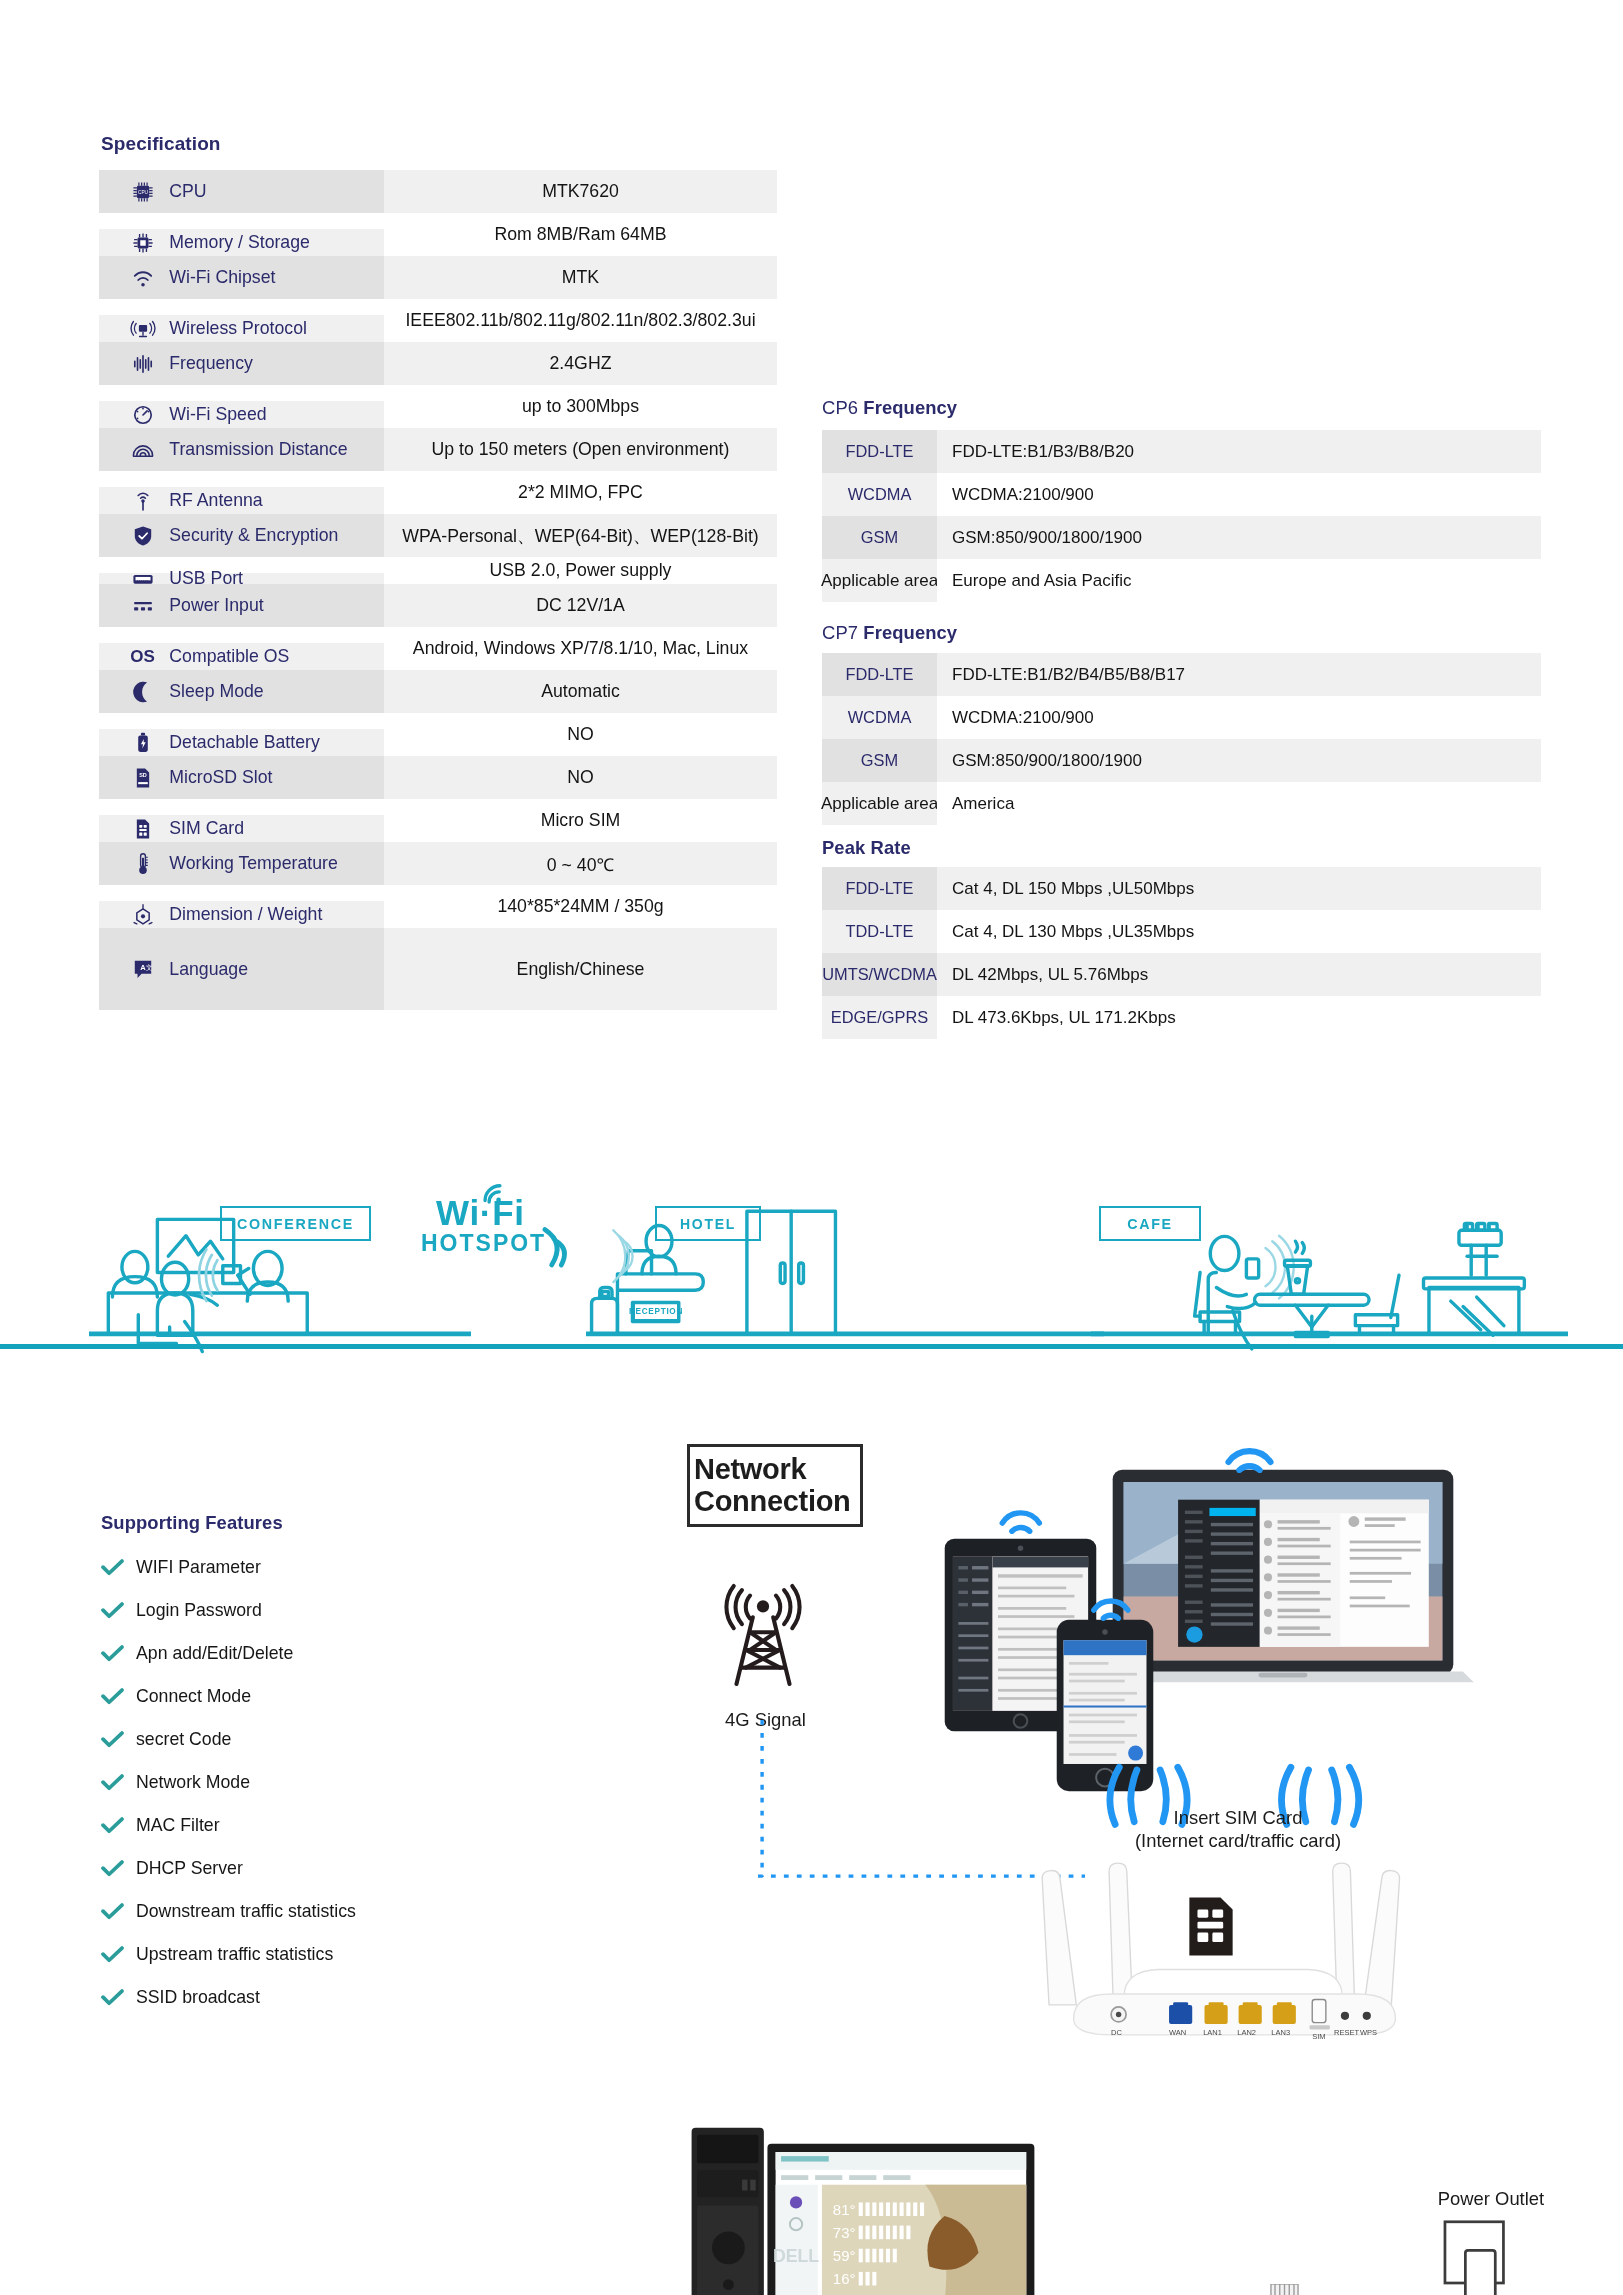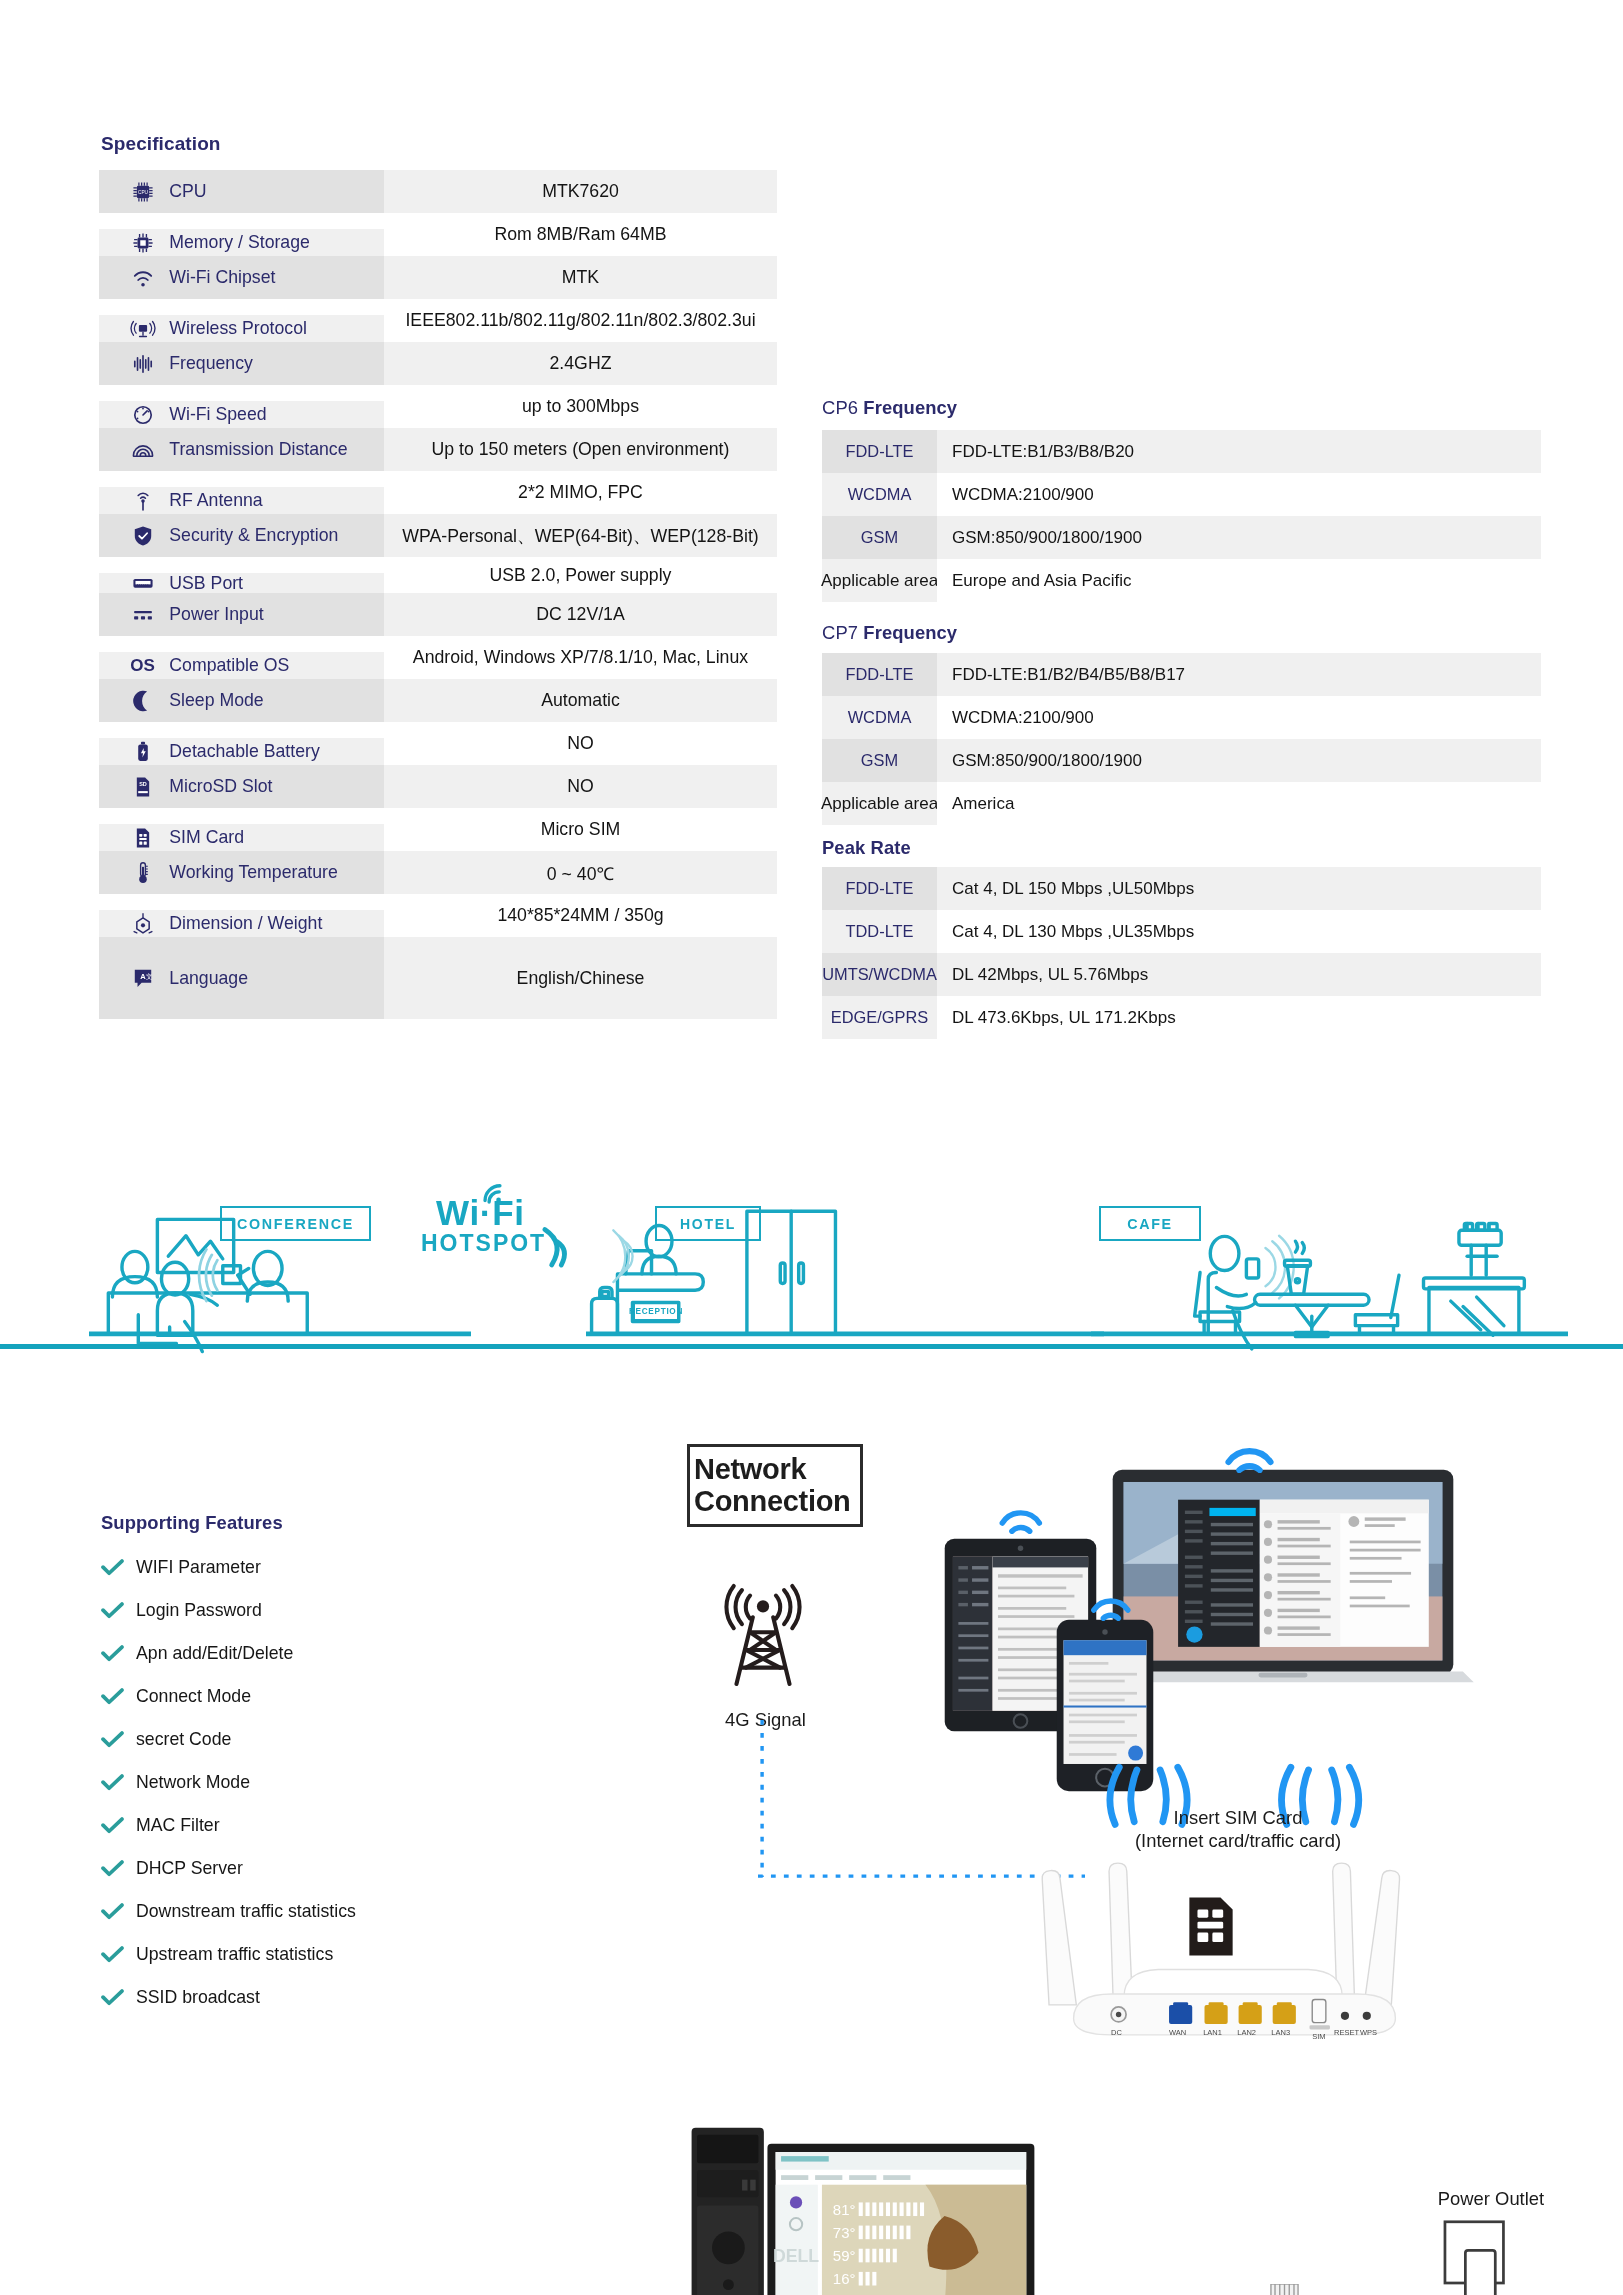--- a/index.html
+++ b/index.html
@@ -208,21 +208,21 @@
             <path d="M19 5l12 4v10c0 8-6 12-12 14-6-2-12-6-12-14V9z" fill="#2b2a6b"></path>
             <path d="M13.5 19l4 4 7.5-8" fill="none" stroke="#fff" stroke-width="2.6" stroke-linecap="round" stroke-linejoin="round"></path>
           </svg>
         </span>
         <span class="ltext">Security &amp; Encryption</span>
       </div>
       <div class="val">
         <span class="vtext">WPA-Personal、WEP(64-Bit)、WEP(128-Bit)</span>
       </div>
     </div>
-    <div class="srow even" style="height: 36px;">
+    <div class="srow even" style="height: 27px;">
       <div class="lab">
         <span class="ico">
           <svg width="26" height="26" viewBox="0 0 38 38">
             <rect x="5" y="13" width="28" height="13" rx="2.5" fill="#2b2a6b"></rect>
             <rect x="8" y="16" width="22" height="5" fill="#fff"></rect>
             <g stroke="#2b2a6b" stroke-width="1.4">
               <path d="M11 21v3M14 21v3M17 21v3M20 21v3M23 21v3M26 21v3"></path>
             </g>
           </svg>
         </span>

